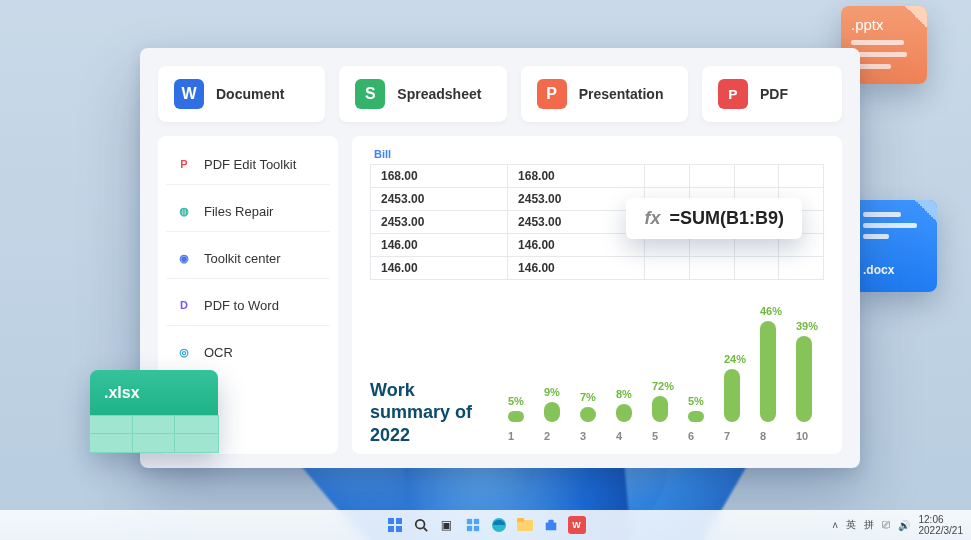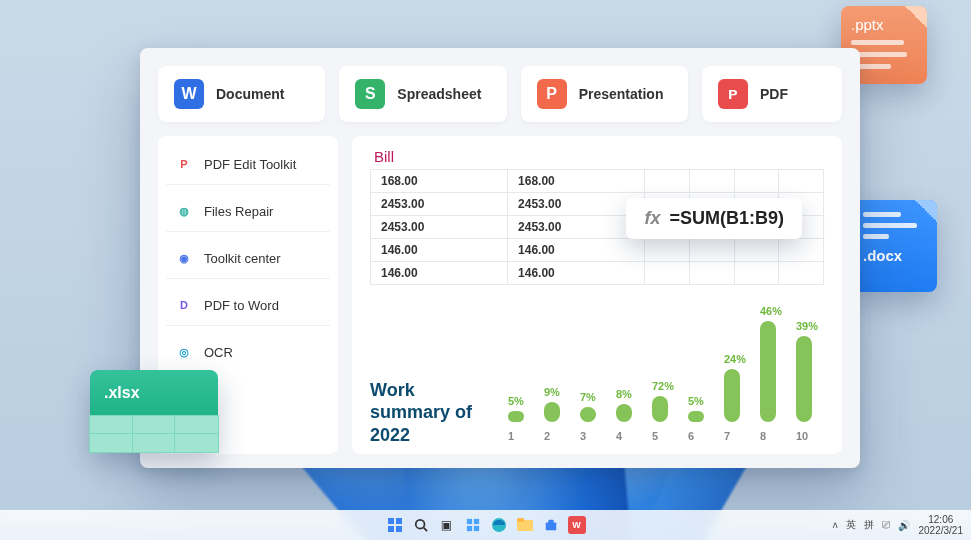--- a/index.html
+++ b/index.html
@@ -50,21 +50,21 @@
     display: flex; flex-direction: column; gap: 6px;
   }
   .side-item {
     display: flex; align-items: center; gap: 10px; padding: 10px 8px;
     border-bottom: 1px solid #eef0f4; font-size: 13px; color: #333;
   }
   .side-item:last-child { border-bottom: none; }
   .mini { width: 20px; height: 20px; border-radius: 4px; display: flex; align-items: center; justify-content: center; font-size: 11px; font-weight: 700; }
 
   .main { flex: 1; background: #fff; border-radius: 8px; padding: 12px 18px 8px 18px; position: relative; display: flex; flex-direction: column; }
-  .bill-title { font-weight: 400; font-size: 15px; color: #be185d; padding-left: 4px; }
+  .bill-title { font-weight: 700; font-size: 11px; color: #3b82f6; padding-left: 4px; }
   table.sheet { border-collapse: collapse; width: 100%; font-size: 12px; color: #333; margin-top: 4px; }
   table.sheet td { border: 1px solid #e6e8ec; padding: 4px 10px; height: 20px; }
   table.sheet td.num { font-weight: 600; }
 
   .fx {
     position: absolute; right: 40px; top: 62px;
     background: #fff; border-radius: 6px; padding: 10px 18px;
     box-shadow: 0 10px 24px rgba(20,40,80,.22);
     font-weight: 800; font-size: 18px; color: #222;
   }
@@ -80,37 +80,37 @@
 
   
   .badge { position: absolute; border-radius: 8px; box-shadow: 0 12px 28px rgba(20,40,80,.25); }
   .pptx { right: 44px; top: 6px; width: 86px; height: 78px; background: linear-gradient(180deg,#f49b72,#ef8256); padding: 10px; }
   .pptx .ear { position: absolute; right: 0; top: 0; width: 22px; height: 22px; background: linear-gradient(225deg,#ffd2ba 50%, transparent 50%); border-top-right-radius: 8px; }
   .pptx .txt { color: #fff; font-weight: 400; font-size: 15px; }
   .pptx .ln { height: 5px; background: rgba(255,255,255,.7); border-radius: 2px; margin-top: 7px; }
   .docx { right: 34px; top: 200px; width: 84px; height: 92px; background: linear-gradient(180deg,#3d95ff,#1f7cf2); padding: 12px 10px; }
   .docx .ear { position: absolute; right: 0; top: 0; width: 22px; height: 22px; background: linear-gradient(225deg,#9ccaff 50%, transparent 50%); border-top-right-radius: 8px; }
   .docx .ln { height: 5px; background: rgba(255,255,255,.85); border-radius: 2px; margin-bottom: 6px; }
-  .docx .txt { color: #fff; font-weight: 800; font-size: 15px; margin-top: 8px; }
+  .docx .txt { color: #fff; font-weight: 800; font-size: 12px; margin-top: 24px; }
   .xlsx { left: 90px; top: 370px; width: 128px; }
   .xlsx .top { background: linear-gradient(180deg,#34c29a,#1fb287); color: #fff; font-weight: 900; font-size: 16px; padding: 14px 14px; border-radius: 8px 8px 0 0; }
   .xlsx .grid { display: grid; grid-template-columns: repeat(3,1fr); }
   .xlsx .grid div { height: 18px; background: #9fe5cf; outline: 1px solid #7dd8bd; }
 
   
   .taskbar {
     position: absolute; left: 0; right: 0; bottom: 0; height: 30px;
     background: linear-gradient(180deg, rgba(255,255,255,.85), rgba(240,246,252,.9));
     backdrop-filter: blur(6px);
     display: flex; align-items: center; justify-content: center;
   }
   .tb-center { display: flex; gap: 8px; align-items: center; }
   .tb-ico { width: 18px; height: 18px; border-radius: 3px; display: flex; align-items: center; justify-content: center; font-size: 12px; }
   .tb-right { position: absolute; right: 8px; display: flex; align-items: center; gap: 8px; color: #444; font-size: 10px; }
-  .tb-right .col { display: flex; flex-direction: column; align-items: center; line-height: 1.1; }
+  .tb-right .col { display: flex; flex-direction: column; align-items: flex-start; line-height: 1.1; }
 </style>
 </head>
 <body>
 
 <div class="flower">
   <div class="petal p1"></div>
     <div class="petal p2"></div>
     <div class="petal p3"></div>
     <div class="petal p4"></div>
     <div class="petal p5"></div>

